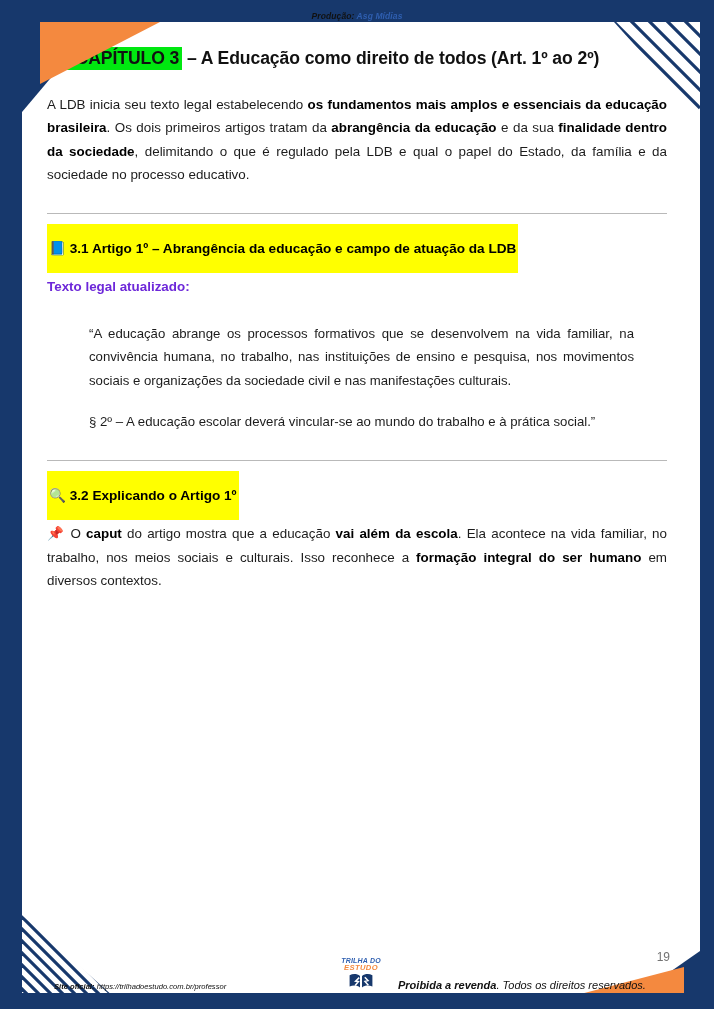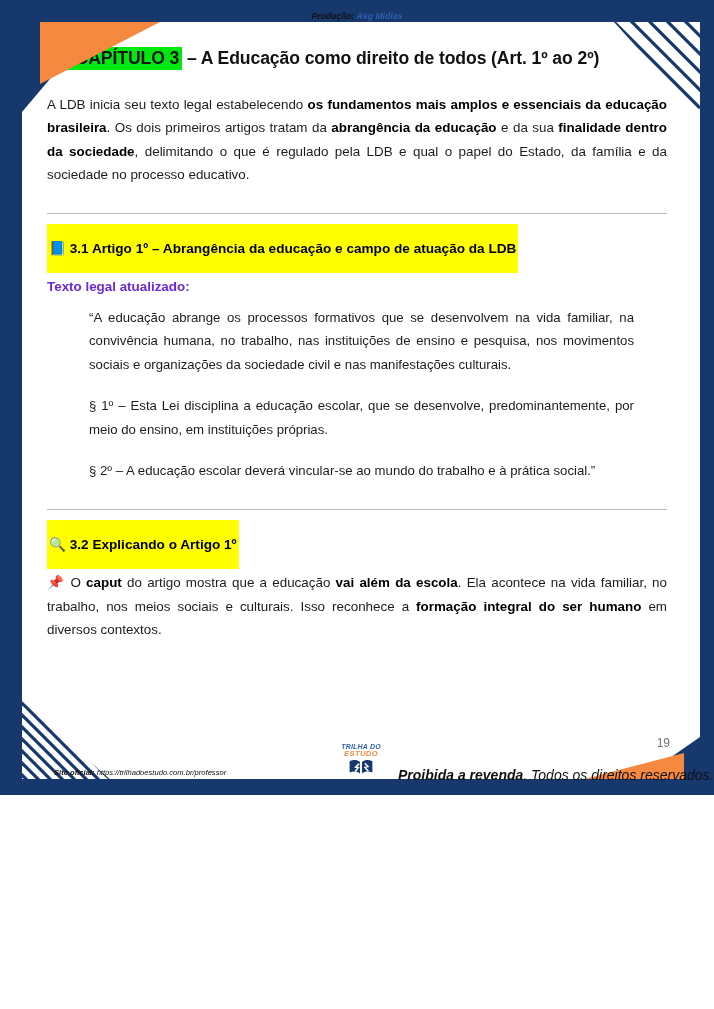--- a/index.html
+++ b/index.html
@@ -7,21 +7,21 @@
   html, body {
     width: 714px;
     height: 1009px;
     background: #ffffff;
     font-family: "Liberation Sans", sans-serif;
   }
 
   .page {
     position: relative;
     width: 714px;
-    height: 795px;
+    height: 1009px;
     background: #ffffff;
     overflow: hidden;
   }
 
   
   .frame-top {
     position: absolute;
     top: 0; left: 0;
     width: 714px;
     height: 22px;
@@ -182,21 +182,21 @@
   }
 
   .subhead {
     font-size: 13.4px;
     font-weight: bold;
     margin-top: 18px;
     color: #6d28d9;
   }
 
   .quote {
-    margin-top: 12px;
+    margin-top: 28px;
     margin-left: 42px;
     width: 545px;
   }
   .quote p {
     font-size: 13.2px;
     line-height: 1.78;
     text-align: justify;
     color: #1c1c1c;
   }
   .quote p + p { margin-top: 18px; }
@@ -260,22 +260,22 @@
     letter-spacing: .4px;
   }
   .logo-mark {
     margin-top: 1px;
     display: inline-block;
   }
 
   .footer-right {
     position: absolute;
     left: 398px;
-    bottom: 12px;
-    font-size: 14px;
+    bottom: 18px;
+    font-size: 11px;
     font-style: italic;
     color: #111;
     z-index: 7;
     white-space: nowrap;
   }
   .footer-right b { font-weight: bold; font-style: italic; }
 </style>
 </head>
 <body>
 
@@ -349,21 +349,20 @@
     <hr class="rule">
 
     <h2 class="sec-head">
       <span class="hl-yellow"><span class="emoji">📘</span> <span>3.1 Artigo 1º – Abrangência da educação e campo de atuação da LDB</span></span>
     </h2>
 
     <div class="subhead">Texto legal atualizado:</div>
 
     <blockquote class="quote">
       <p>“A educação abrange os processos formativos que se desenvolvem na vida familiar, na convivência humana, no trabalho, nas instituições de ensino e pesquisa, nos movimentos sociais e organizações da sociedade civil e nas manifestações culturais.</p>
-      <p>§ 1º – Esta Lei disciplina a educação escolar, que se desenvolve, predominantemente, por meio do ensino, em instituições próprias.</p>
       <p>§ 2º – A educação escolar deverá vincular-se ao mundo do trabalho e à prática social.”</p>
     </blockquote>
 
     <hr class="rule">
 
     <h2 class="sec-head">
       <span class="hl-yellow"><span class="emoji">🔍</span> <span>3.2 Explicando o Artigo 1º</span></span>
     </h2>
 
     <div class="expl">

